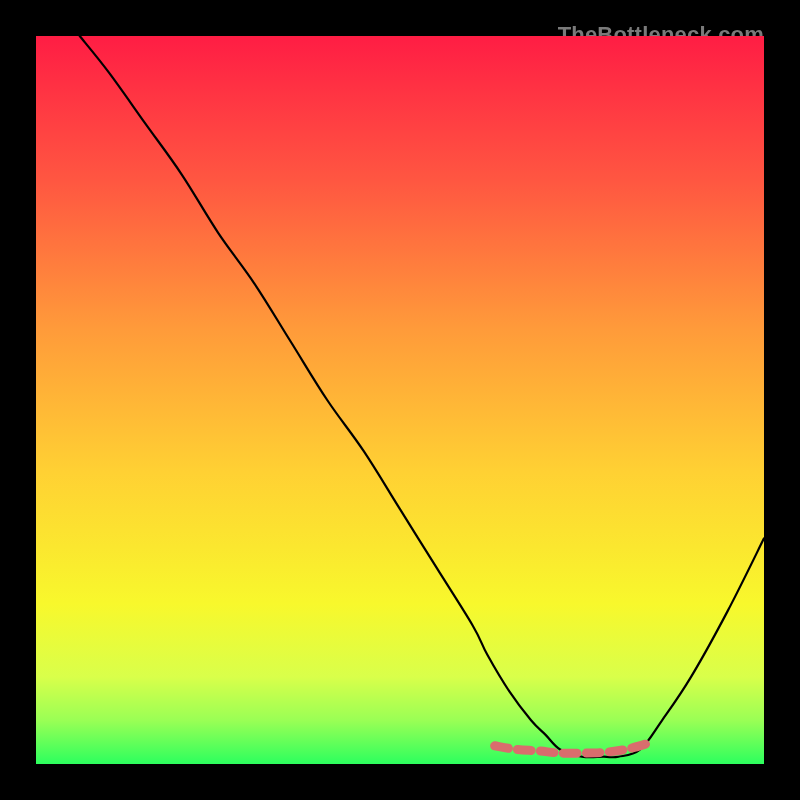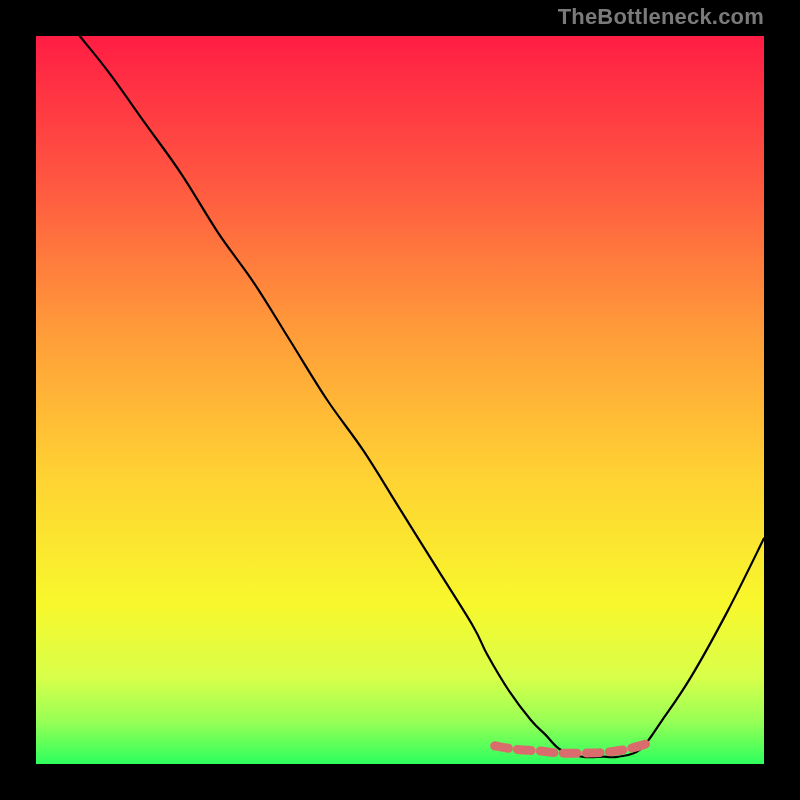--- a/index.html
+++ b/index.html
@@ -33,21 +33,21 @@
   .curve-svg {
     position: absolute;
     left: 0;
     top: 0;
     width: 100%;
     height: 100%;
     overflow: visible;
   }
   .watermark {
     position: absolute;
-    top: 4px;
+    top: 22px;
     right: 36px;
     font-family: Arial, Helvetica, sans-serif;
     font-size: 22px;
     font-weight: bold;
     color: #7a7a7a;
     letter-spacing: 0.2px;
   }
 </style>
 </head>
 <body>

